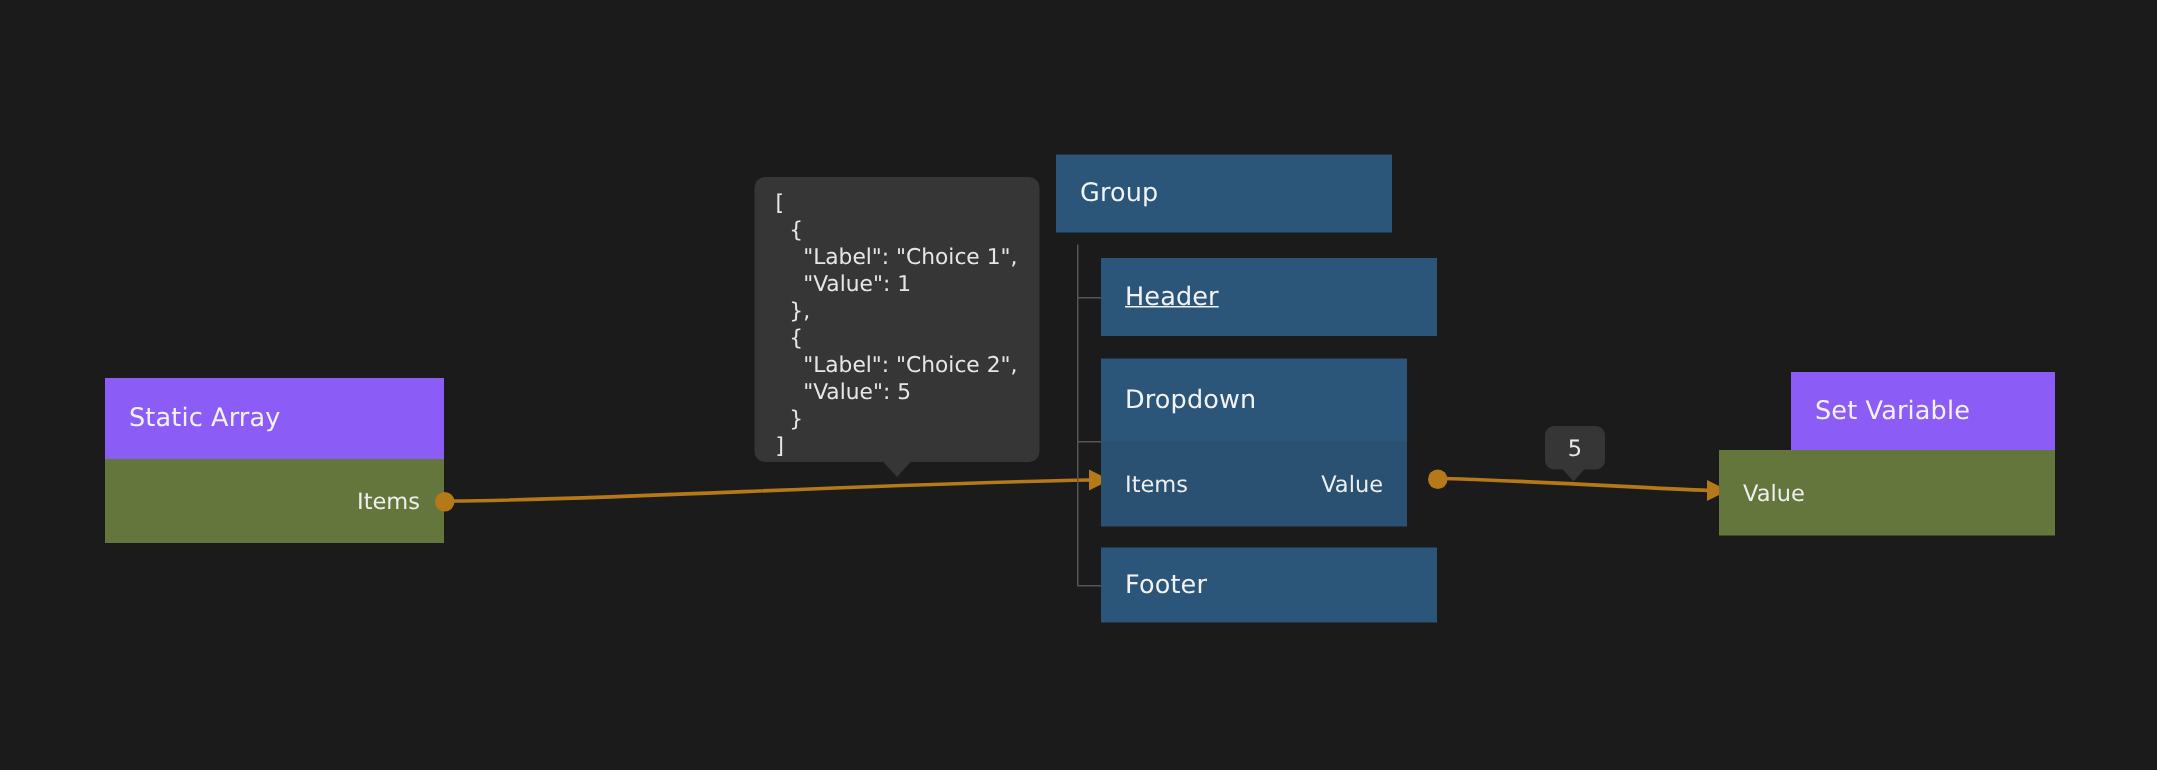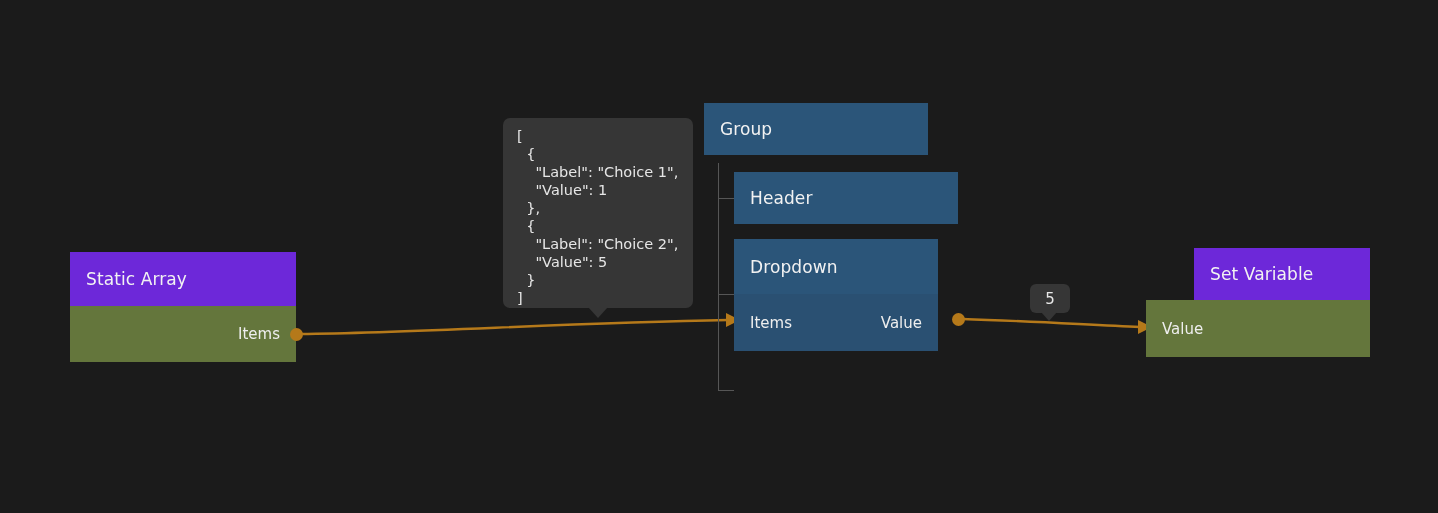--- a/index.html
+++ b/index.html
@@ -49,38 +49,38 @@
     display: flex;
     align-items: center;
     font-size: 15px;
     color: #eeeeee;
   }
   .node .body .left { flex: 0 0 auto; }
   .node .body .spacer { flex: 1 1 auto; }
   .node .body .right { flex: 0 0 auto; }
 
   
-  .n-green .hdr { background: #6d28d9; }
+  .n-green .hdr { background: #8b5cf6; }
   .n-green .body { background: #64763c; }
   
   .n-blue .hdr { background: #2b5579; }
   .n-blue .body { background: #2a5072; }
 
   
   #node-static-array { left: 70px; top: 252px; width: 226px; }
   #node-static-array .hdr { height: 54px; }
   #node-static-array .body { height: 56px; justify-content: flex-end; }
 
   
   #node-group { left: 704px; top: 103px; width: 224px; }
   #node-group .hdr { height: 52px; }
 
   
   #node-header { left: 734px; top: 172px; width: 224px; }
-  #node-header .hdr { height: 52px; }
+  #node-header .hdr { height: 52px; text-decoration: underline; }
 
   
   #node-dropdown { left: 734px; top: 239px; width: 204px; }
   #node-dropdown .hdr { height: 55px; }
   #node-dropdown .body { height: 57px; }
 
   
   #node-footer { left: 734px; top: 365px; width: 224px; }
   #node-footer .hdr { height: 50px; }
 
@@ -205,20 +205,23 @@
   <div class="node n-blue" id="node-dropdown">
     <div class="hdr">Dropdown</div>
     <div class="body">
       <span class="left">Items</span>
       <span class="spacer"></span>
       <span class="right">Value</span>
     </div>
   </div>
   <div class="port" id="port-dropdown-value" style="left:952px; top:313px;"></div>
 
+  <div class="node n-blue" id="node-footer">
+    <div class="hdr">Footer</div>
+  </div>
 
   <div class="node n-green" id="node-set-variable">
     <div class="hdr">Set Variable</div>
     <div class="body">
       <span class="left">Value</span>
     </div>
   </div>
 
   <div id="json-tooltip">
     <pre>[

